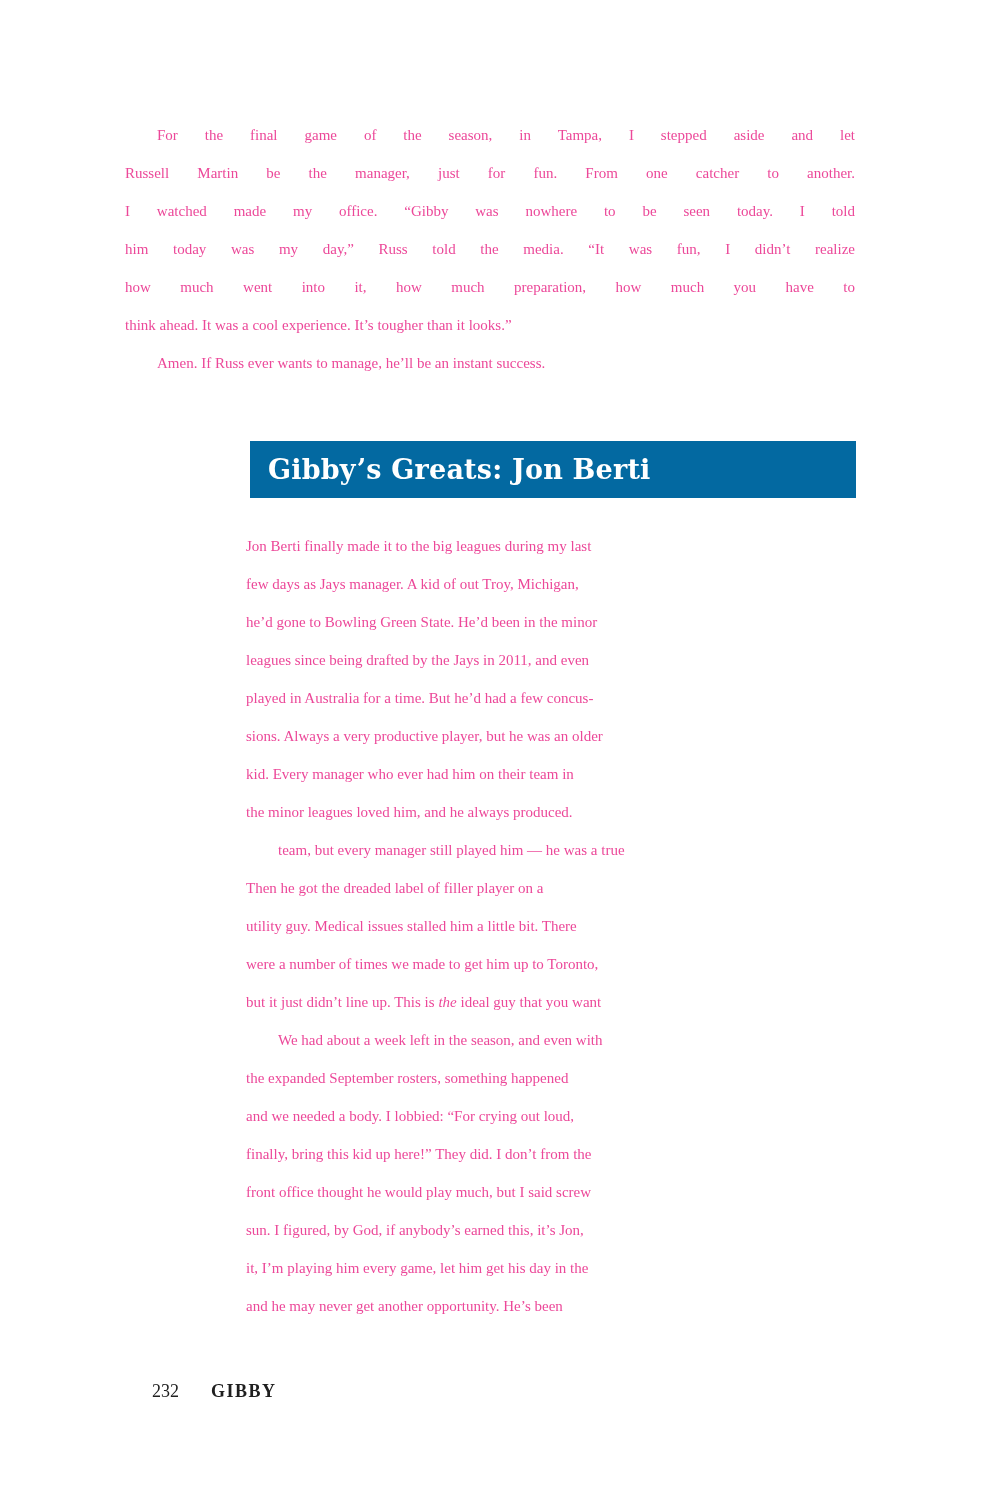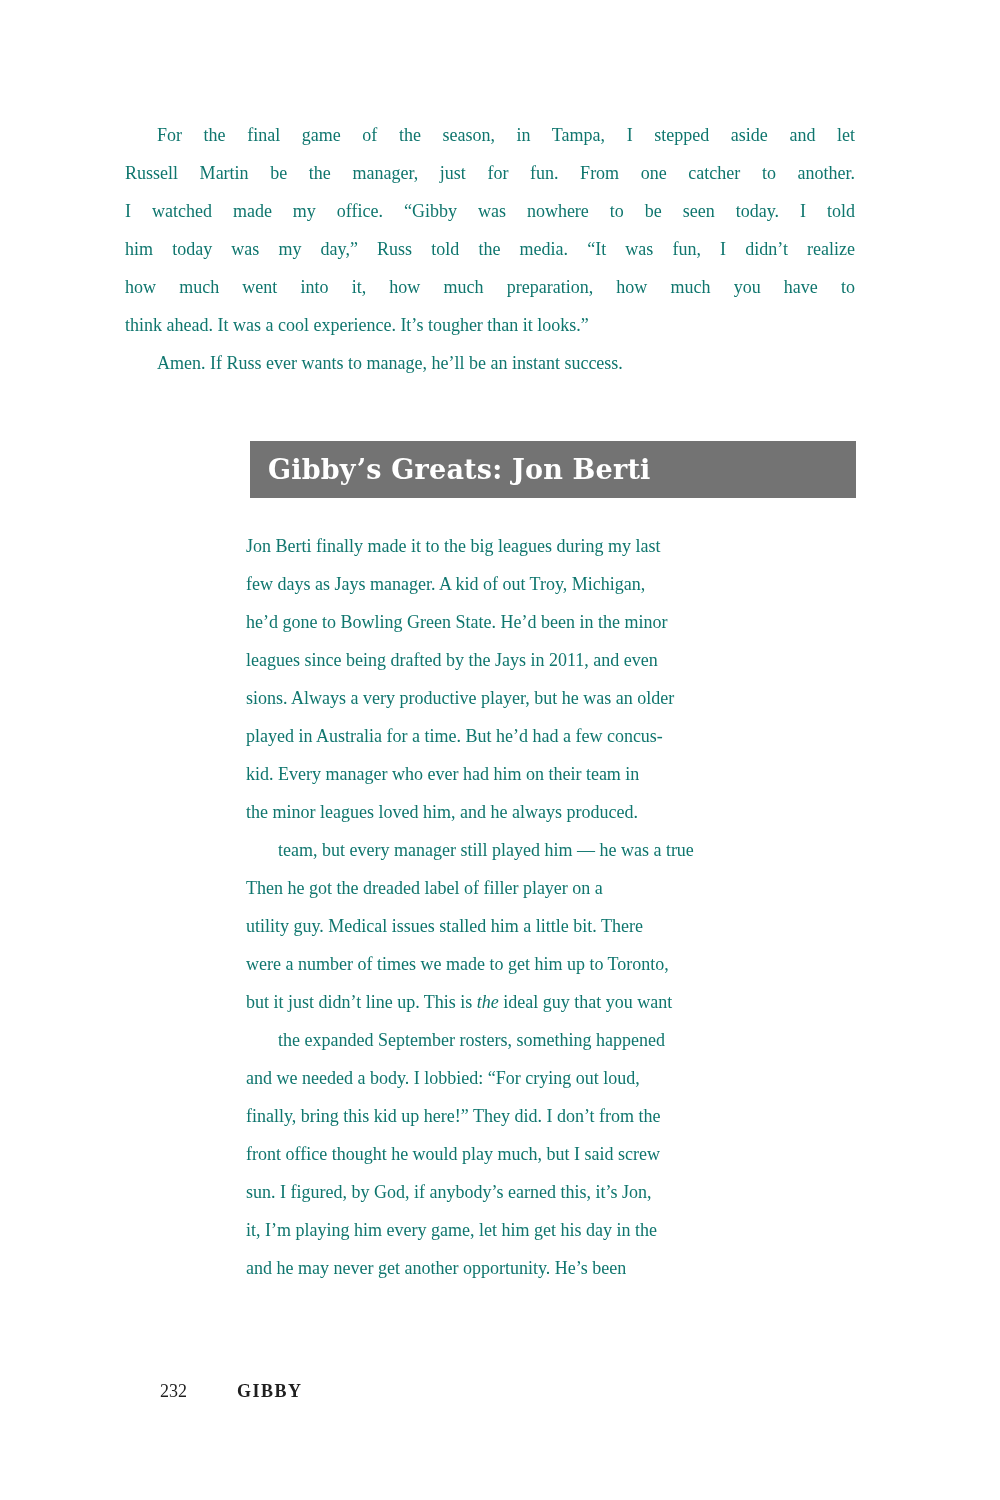--- a/index.html
+++ b/index.html
@@ -11,23 +11,23 @@
     position: relative;
     width: 1000px;
     height: 1500px;
     background: #ffffff;
     overflow: hidden;
     font-family: "Liberation Serif", serif;
     color: #1e1e1e;
   }
   .textblock {
     position: absolute;
-    font-size: 18px;
+    font-size: 15px;
     line-height: 38px;
-    color: #0f766e;
+    color: #ec4899;
   }
   .tline {
     height: 38px;
     white-space: nowrap;
   }
   .justified .tline {
     white-space: normal;
     text-align: justify;
     text-align-last: justify;
   }
@@ -38,21 +38,21 @@
     text-indent: 32px;
   }
   .it { font-style: italic; }
 
   .banner {
     position: absolute;
     left: 250px;
     top: 441px;
     width: 606px;
     height: 57px;
-    background: #737373;
+    background: #0369a1;
     display: flex;
     align-items: center;
     box-sizing: border-box;
     padding-left: 18px;
   }
   .banner-title {
     font-family: "DejaVu Serif", serif;
     font-weight: 700;
     font-size: 27px;
     color: #ffffff;
@@ -65,25 +65,25 @@
     width: 730px;
   }
   .greats {
     left: 246px;
     top: 527px;
     width: 640px;
   }
 
   .footer {
     position: absolute;
-    left: 160px;
+    left: 152px;
     top: 1381px;
     display: flex;
     align-items: baseline;
-    gap: 50px;
+    gap: 32px;
     font-family: "Liberation Serif", serif;
     font-size: 18px;
     color: #1f1f1f;
   }
   .footer .book-title {
     letter-spacing: 1.5px;
     font-weight: bold;
   }
 </style>
 </head>
@@ -108,33 +108,34 @@
   <div class="banner">
     <span class="banner-title">Gibby’s Greats: Jon Berti</span>
   </div>
 
   <div class="textblock greats">
     <div class="para">
         <div class="tline">Jon Berti finally made it to the big leagues during my last</div>
         <div class="tline">few days as Jays manager. A kid of out Troy, Michigan,</div>
         <div class="tline">he’d gone to Bowling Green State. He’d been in the minor</div>
         <div class="tline">leagues since being drafted by the Jays in 2011, and even</div>
+        <div class="tline">played in Australia for a time. But he’d had a few concus-</div>
         <div class="tline">sions. Always a very productive player, but he was an older</div>
-        <div class="tline">played in Australia for a time. But he’d had a few concus-</div>
         <div class="tline">kid. Every manager who ever had him on their team in</div>
         <div class="tline last-line">the minor leagues loved him, and he always produced.</div>
       </div>
     <div class="para indent-first">
         <div class="tline">team, but every manager still played him — he was a true</div>
         <div class="tline">Then he got the dreaded label of filler player on a</div>
         <div class="tline">utility guy. Medical issues stalled him a little bit. There</div>
         <div class="tline">were a number of times we made to get him up to Toronto,</div>
         <div class="tline"><span>but it just didn’t line up. This is </span><span class="it">the</span><span> ideal guy that you want</span></div>
       </div>
     <div class="para indent-first">
+        <div class="tline">We had about a week left in the season, and even with</div>
         <div class="tline">the expanded September rosters, something happened</div>
         <div class="tline">and we needed a body. I lobbied: “For crying out loud,</div>
         <div class="tline">finally, bring this kid up here!” They did. I don’t from the</div>
         <div class="tline">front office thought he would play much, but I said screw</div>
         <div class="tline">sun. I figured, by God, if anybody’s earned this, it’s Jon,</div>
         <div class="tline">it, I’m playing him every game, let him get his day in the</div>
         <div class="tline last-line">and he may never get another opportunity. He’s been</div>
       </div>
   </div>
 

